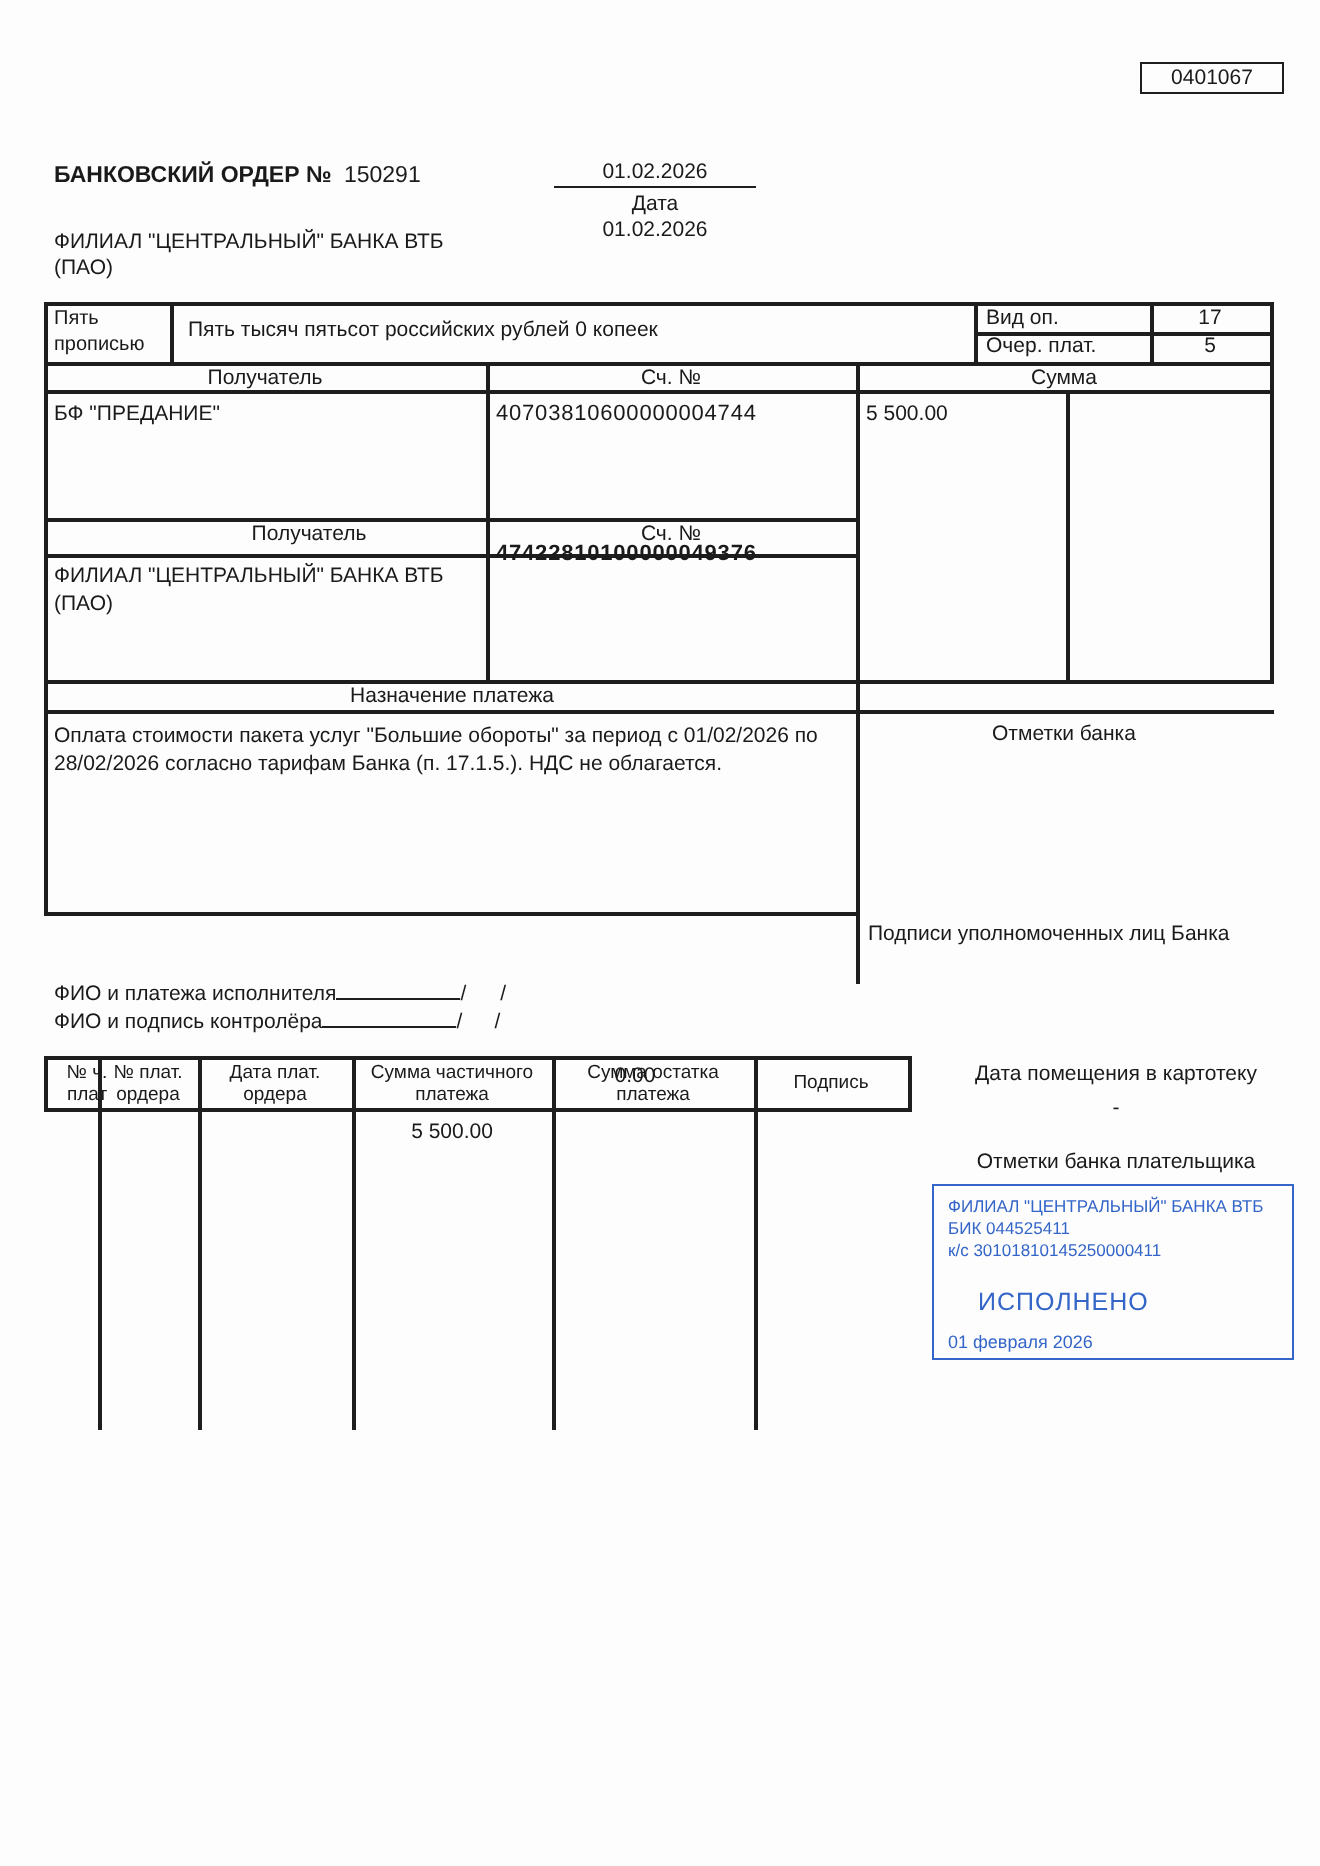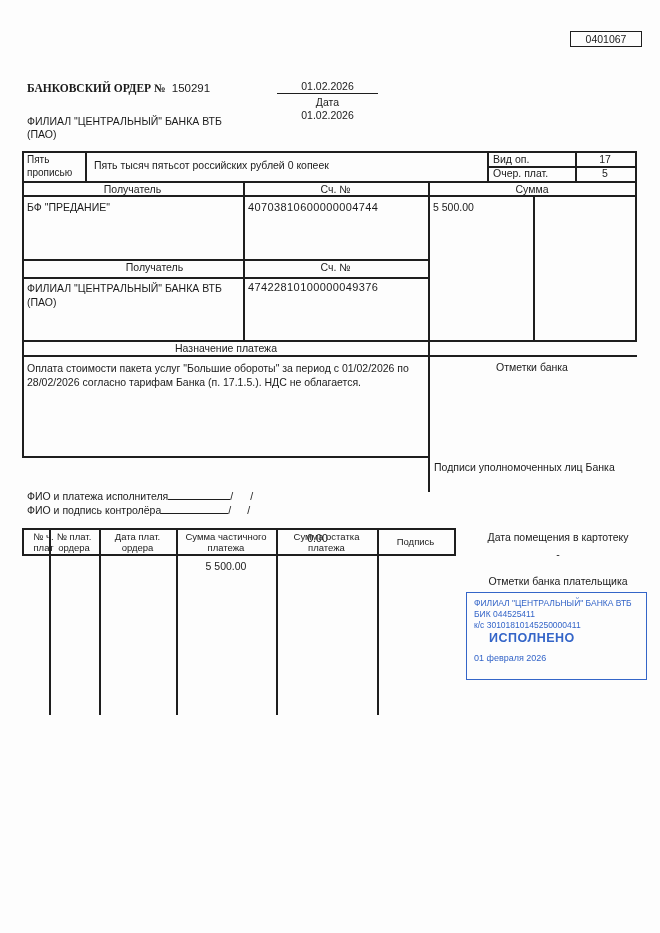--- a/index.html
+++ b/index.html
@@ -6,38 +6,38 @@
   .page{
     position:relative;width:660px;height:933px;background:#fdfdfd;
     font-family:"Liberation Sans","DejaVu Sans",sans-serif;
     color:#1a1a1a;overflow:hidden;margin:0 auto;
   }
   .hl{position:absolute;height:2px;background:#1e1e1e;}
   .vl{position:absolute;width:2px;background:#1e1e1e;}
   .t{position:absolute;font-size:10.5px;line-height:13px;white-space:nowrap;}
   .tw{position:absolute;font-size:10.5px;line-height:14px;white-space:normal;}
   .ctr{text-align:center;}
-  .bold{font-weight:bold;font-family:Liberation Serif, serif;}
+  .bold{font-weight:bold;}
   .num{font-size:11px;letter-spacing:0.4px;}
   .code-box{
     position:absolute;left:570px;top:31px;width:70px;height:14px;
     border:1.5px solid #1e1e1e;display:flex;align-items:center;justify-content:center;
     font-size:10.5px;
   }
   .date-block{position:absolute;left:277px;top:80px;width:101px;text-align:center;font-size:10.5px;}
   .date-top{border-bottom:1.7px solid #1e1e1e;padding-bottom:1px;}
   .sig-line{display:inline-block;border-bottom:1.2px solid #1e1e1e;height:10px;vertical-align:baseline;}
   .pt-head{position:absolute;top:529px;height:25px;font-size:9.5px;line-height:11px;
     display:flex;align-items:center;justify-content:center;text-align:center;}
   .stamp{
     position:absolute;left:466px;top:592px;width:181px;height:88px;
     border:1.7px solid #3465c8;color:#3465c8;box-sizing:border-box;
     padding:5px 7px;font-size:8.5px;line-height:11px;
   }
-  .stamp .status{font-size:12.5px;font-weight:bold;letter-spacing:0.5px;margin-top:2px;padding-left:15px;}
+  .stamp .status{font-size:12.5px;font-weight:normal;letter-spacing:0.5px;margin-top:15px;padding-left:15px;}
   .stamp .sdate{font-size:9px;margin-top:9px;}
 </style>
 </head>
 <body>
 
 <div class="page">
 
   <div class="code-box">
     <span>0401067</span>
   </div>
@@ -88,21 +88,21 @@
   <div class="t ctr" style="left:428px;top:183px;width:208px;">Сумма</div>
 
   <div class="t" style="left:27px;top:201px;">БФ "ПРЕДАНИЕ"</div>
   <div class="t num" style="left:248px;top:201px;">40703810600000004744</div>
   <div class="t" style="left:433px;top:201px;">5 500.00</div>
 
   <div class="t ctr" style="left:22px;top:261px;width:265px;">Получатель</div>
   <div class="t ctr" style="left:243px;top:261px;width:185px;">Сч. №</div>
 
   <div class="tw" style="left:27px;top:281px;width:212px;">ФИЛИАЛ "ЦЕНТРАЛЬНЫЙ" БАНКА ВТБ (ПАО)</div>
-  <div class="t num" style="left:248px;top:281px;">47422810100000049376</div>
+  <div class="t num" style="left:248px;top:271px;font-weight:bold;">47422810100000049376</div>
 
   <div class="t ctr" style="left:22px;top:342px;width:408px;">Назначение платежа</div>
   <div class="tw" style="left:27px;top:361px;width:398px;">Оплата стоимости пакета услуг "Большие обороты" за период с 01/02/2026 по 28/02/2026 согласно тарифам Банка (п. 17.1.5.). НДС не облагается.</div>
 
   <div class="t ctr" style="left:428px;top:361px;width:208px;">Отметки банка</div>
   <div class="t" style="left:434px;top:461px;">Подписи уполномоченных лиц Банка</div>
 
   <div class="t" style="left:27px;top:489px;">
     <span>ФИО и платежа исполнителя</span><span class="sig-line" style="width:62px;"></span><span>/</span><span style="margin-left:17px;">/</span>
   </div>

